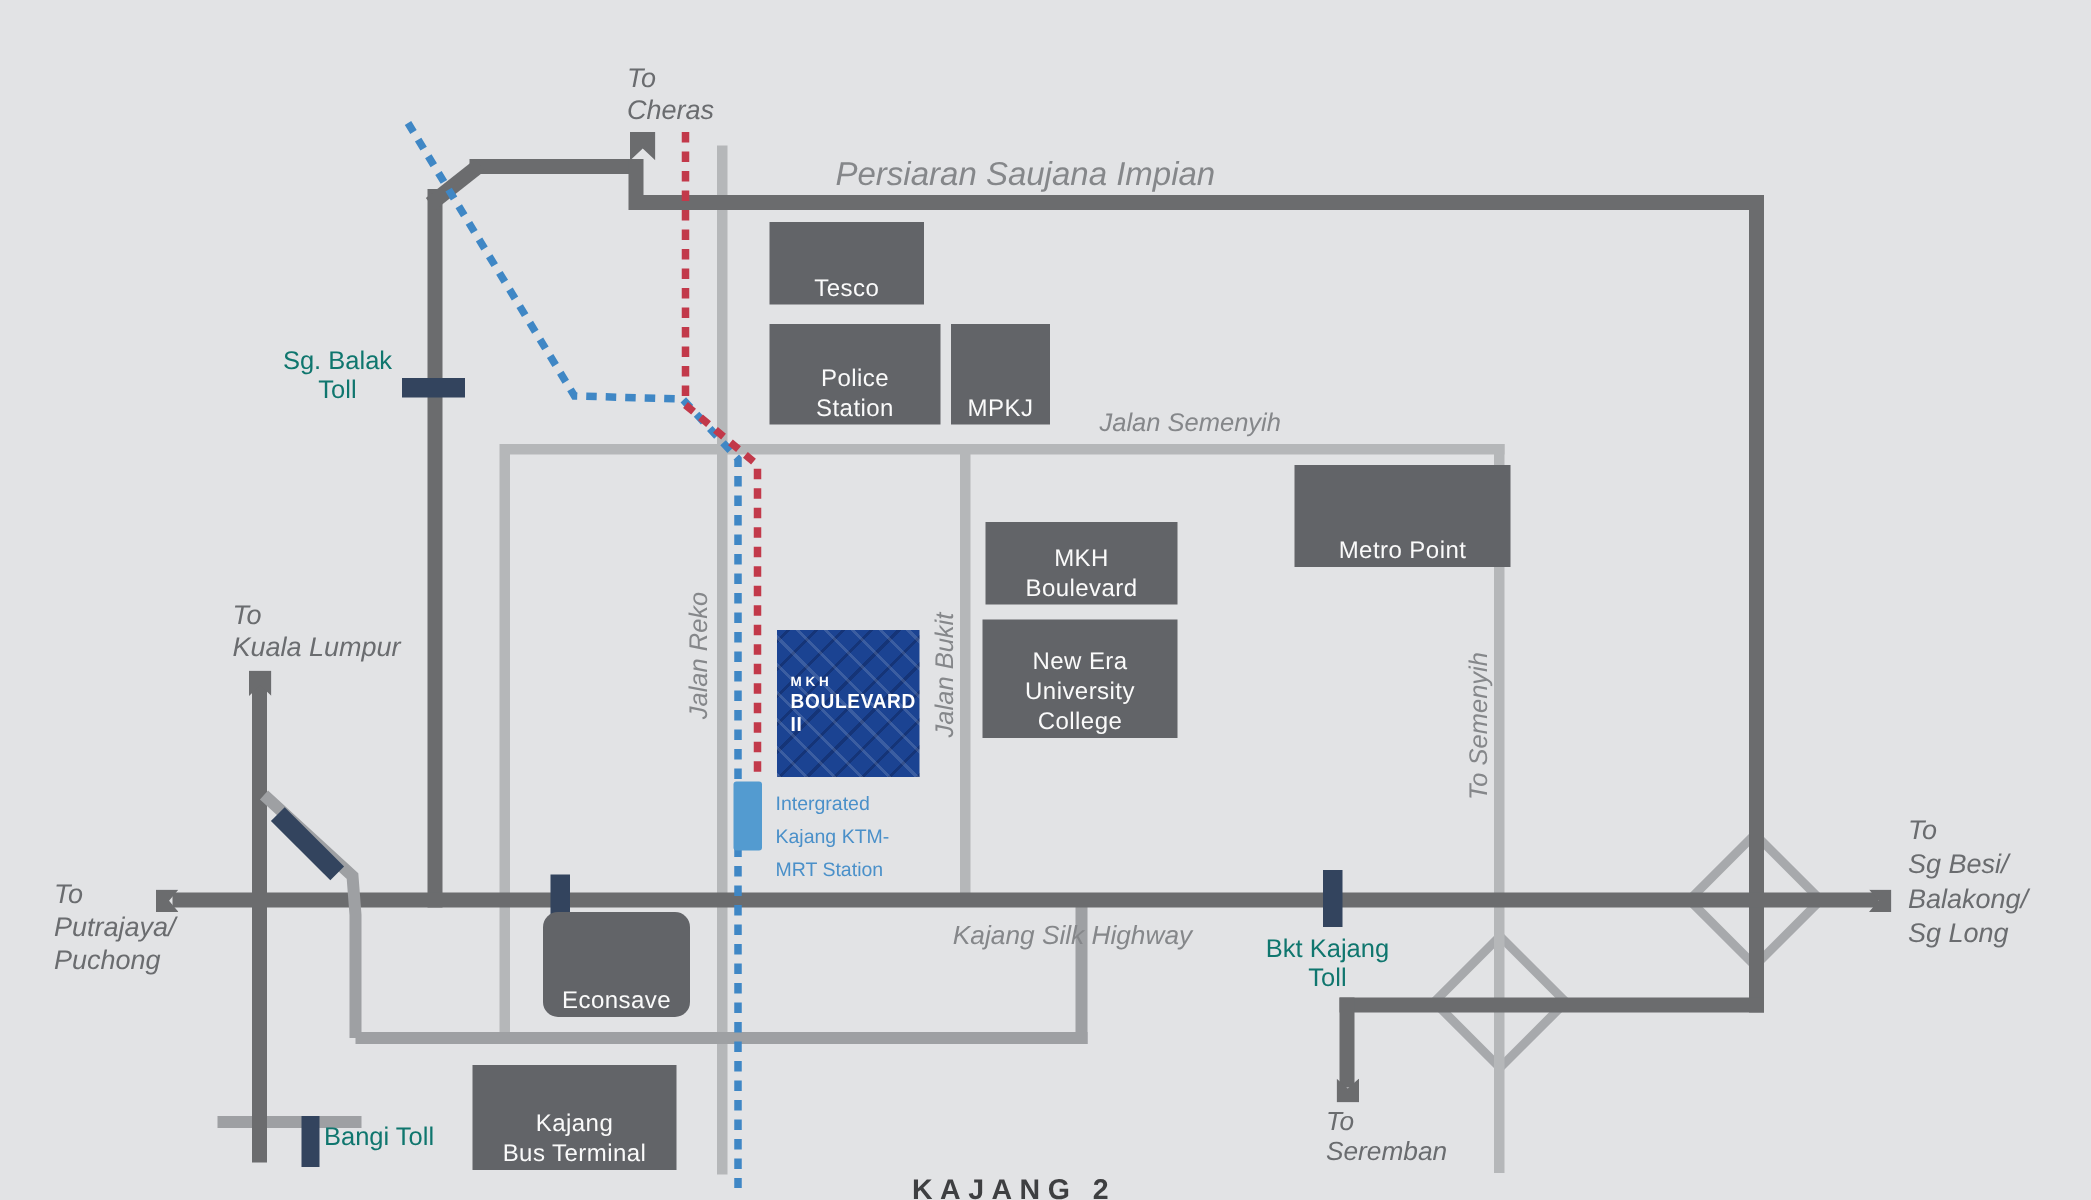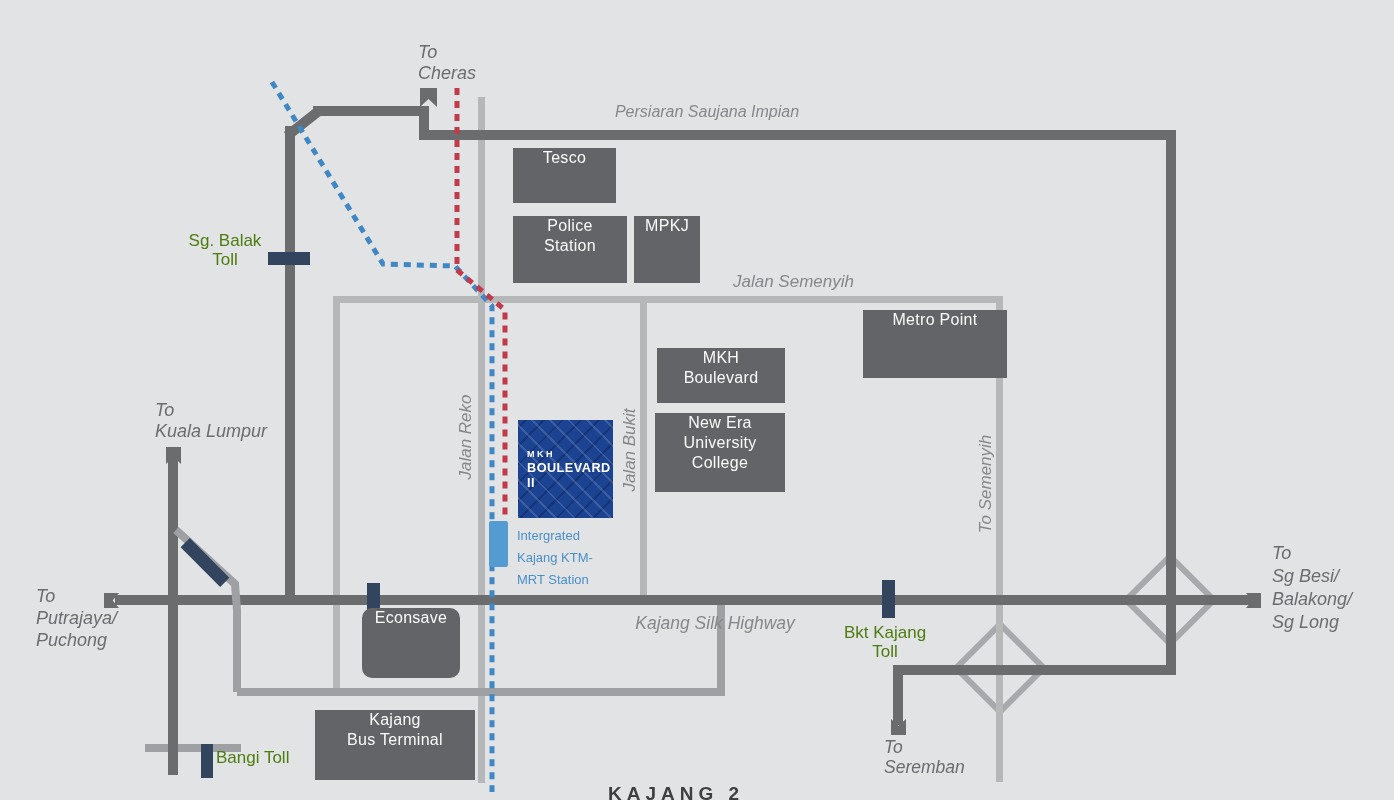--- a/index.html
+++ b/index.html
@@ -11,29 +11,29 @@
   .road.mid{background:#9EA0A3;z-index:2;}
   .diamond{position:absolute;border:6px solid #A7A9AC;transform:rotate(45deg);z-index:1;}
   svg.rails{position:absolute;left:0;top:0;z-index:4;pointer-events:none;}
   
   .arrow{position:absolute;background:#6B6C6E;z-index:3;}
   .arrow.up{clip-path:polygon(0% 100%,0% 0%,100% 0%,100% 100%,50% 58%);}
   .arrow.down{clip-path:polygon(0% 0%,50% 42%,100% 0%,100% 100%,0% 100%);}
   .arrow.left{clip-path:polygon(0% 0%,100% 0%,58% 50%,100% 100%,0% 100%);}
   .arrow.right{clip-path:polygon(0% 0%,100% 0%,100% 100%,0% 100%,42% 50%);}
   
-  .box{position:absolute;background:#626468;color:#FAFAFA;display:flex;align-items:flex-start;justify-content:center;
+  .box{position:absolute;background:#626468;color:#FAFAFA;display:flex;align-items:flex-end;justify-content:center;
        text-align:center;font-size:16px;line-height:20px;letter-spacing:.3px;white-space:pre-line;z-index:5;}
   
   .tollbar{position:absolute;background:#33445E;z-index:5;}
   
   .lbl{position:absolute;white-space:pre-line;z-index:7;}
   .lbl.roadname{font-style:italic;color:#85878A;font-weight:500;font-size:17px;}
   .lbl.dir{font-style:italic;color:#6A6C6F;font-weight:500;font-size:18px;line-height:21px;}
-  .lbl.toll{color:#4d7c0f;font-weight:500;font-size:17px;line-height:19px;text-align:center;}
+  .lbl.toll{color:#0f766e;font-weight:500;font-size:17px;line-height:19px;text-align:center;}
   .lbl.rot{transform:translate(-50%,-50%) rotate(-90deg);white-space:nowrap;transform-origin:center;}
   .lbl.station{font-size:13px;line-height:22px;font-weight:500;}
   .lbl.area{font-size:19px;font-weight:700;letter-spacing:5px;color:#3E3F41;font-style:normal;margin-top:47px;}
   .station-bar{position:absolute;left:489px;top:521px;width:19px;height:46px;border-radius:2px;z-index:6;}
   
   .logo{position:absolute;left:518px;top:420px;width:95px;height:98px;z-index:6;color:#fff;
         background-color:#1B4392;
         background-image:
           repeating-linear-gradient(45deg, rgba(255,255,255,.14) 0 2px, rgba(0,0,0,0) 2px 13px),
           repeating-linear-gradient(-45deg, rgba(10,25,70,.35) 0 2px, rgba(0,0,0,0) 2px 13px);
@@ -97,34 +97,34 @@
   <div class="box" style="left:513px;top:216px;width:114px;height:67px;"><span>Police
 Station</span></div>
   <div class="box" style="left:634px;top:216px;width:66px;height:67px;"><span>MPKJ</span></div>
   <div class="box" style="left:863px;top:310px;width:144px;height:68px;"><span>Metro Point</span></div>
   <div class="box" style="left:657px;top:348px;width:128px;height:55px;"><span>MKH
 Boulevard</span></div>
   <div class="box" style="left:655px;top:413px;width:130px;height:79px;"><span>New Era
 University
 College</span></div>
   <div class="box" style="left:362px;top:608px;width:98px;height:70px;border-radius:10px;"><span>Econsave</span></div>
-  <div class="box" style="left:315px;top:710px;width:160px;height:70px;"><span>Kajang
+  <div class="box" style="left:315px;top:710px;width:136px;height:70px;"><span>Kajang
 Bus Terminal</span></div>
 
   <div class="logo" style="background-color: rgb(27, 67, 146);">
     <span class="brand">MKH</span>
     <span class="name">BOULEVARD II</span>
   </div>
 
   <div class="station-bar" style="background-color: rgb(83, 155, 208);"></div>
   <div class="lbl station" style="left: 517px; top: 525px; width: 125px; color: rgb(74, 144, 201);">Intergrated
 Kajang KTM-
 MRT Station</div>
 
-  <div class="lbl roadname" style="left:557px;top:103px;width:300px;text-align:center;font-size:16px;">Persiaran Saujana Impian</div>
+  <div class="lbl roadname" style="left:557px;top:103px;width:300px;text-align:left;font-size:22px;">Persiaran Saujana Impian</div>
   <div class="lbl roadname" style="left:733px;top:272px;">Jalan Semenyih</div>
   <div class="lbl roadname rot" style="left:466px;top:437px;">Jalan Reko</div>
   <div class="lbl roadname rot" style="left:630px;top:450px;">Jalan Bukit</div>
   <div class="lbl roadname rot" style="left:986px;top:484px;">To Semenyih</div>
   <div class="lbl roadname" style="left:625px;top:613px;width:180px;text-align:center;font-size:17.5px;">Kajang Silk Highway</div>
 
   <div class="lbl dir" style="left:418px;top:42px;">To
 Cheras</div>
   <div class="lbl dir" style="left:155px;top:400px;">To
 Kuala Lumpur</div>

